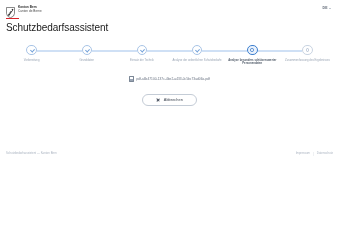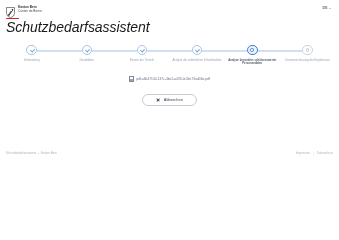--- a/index.html
+++ b/index.html
@@ -93,26 +93,25 @@
   }
 
   .accent-bar {
     width: 13px;
     height: 1.4px;
     background: #d8232a;
     margin-bottom: 3.5px;
   }
 
   .page-title {
-    font-size: 14px;
+    font-size: 10px;
     line-height: 9px;
     font-weight: 400;
     color: #1a1a1a;
     letter-spacing: -0.05px;
-    font-style: italic;
   }
 
   
   .stepper-wrap {
     margin-top: 13px;
     padding: 0 4px;
   }
 
   .stepper {
     display: flex;

